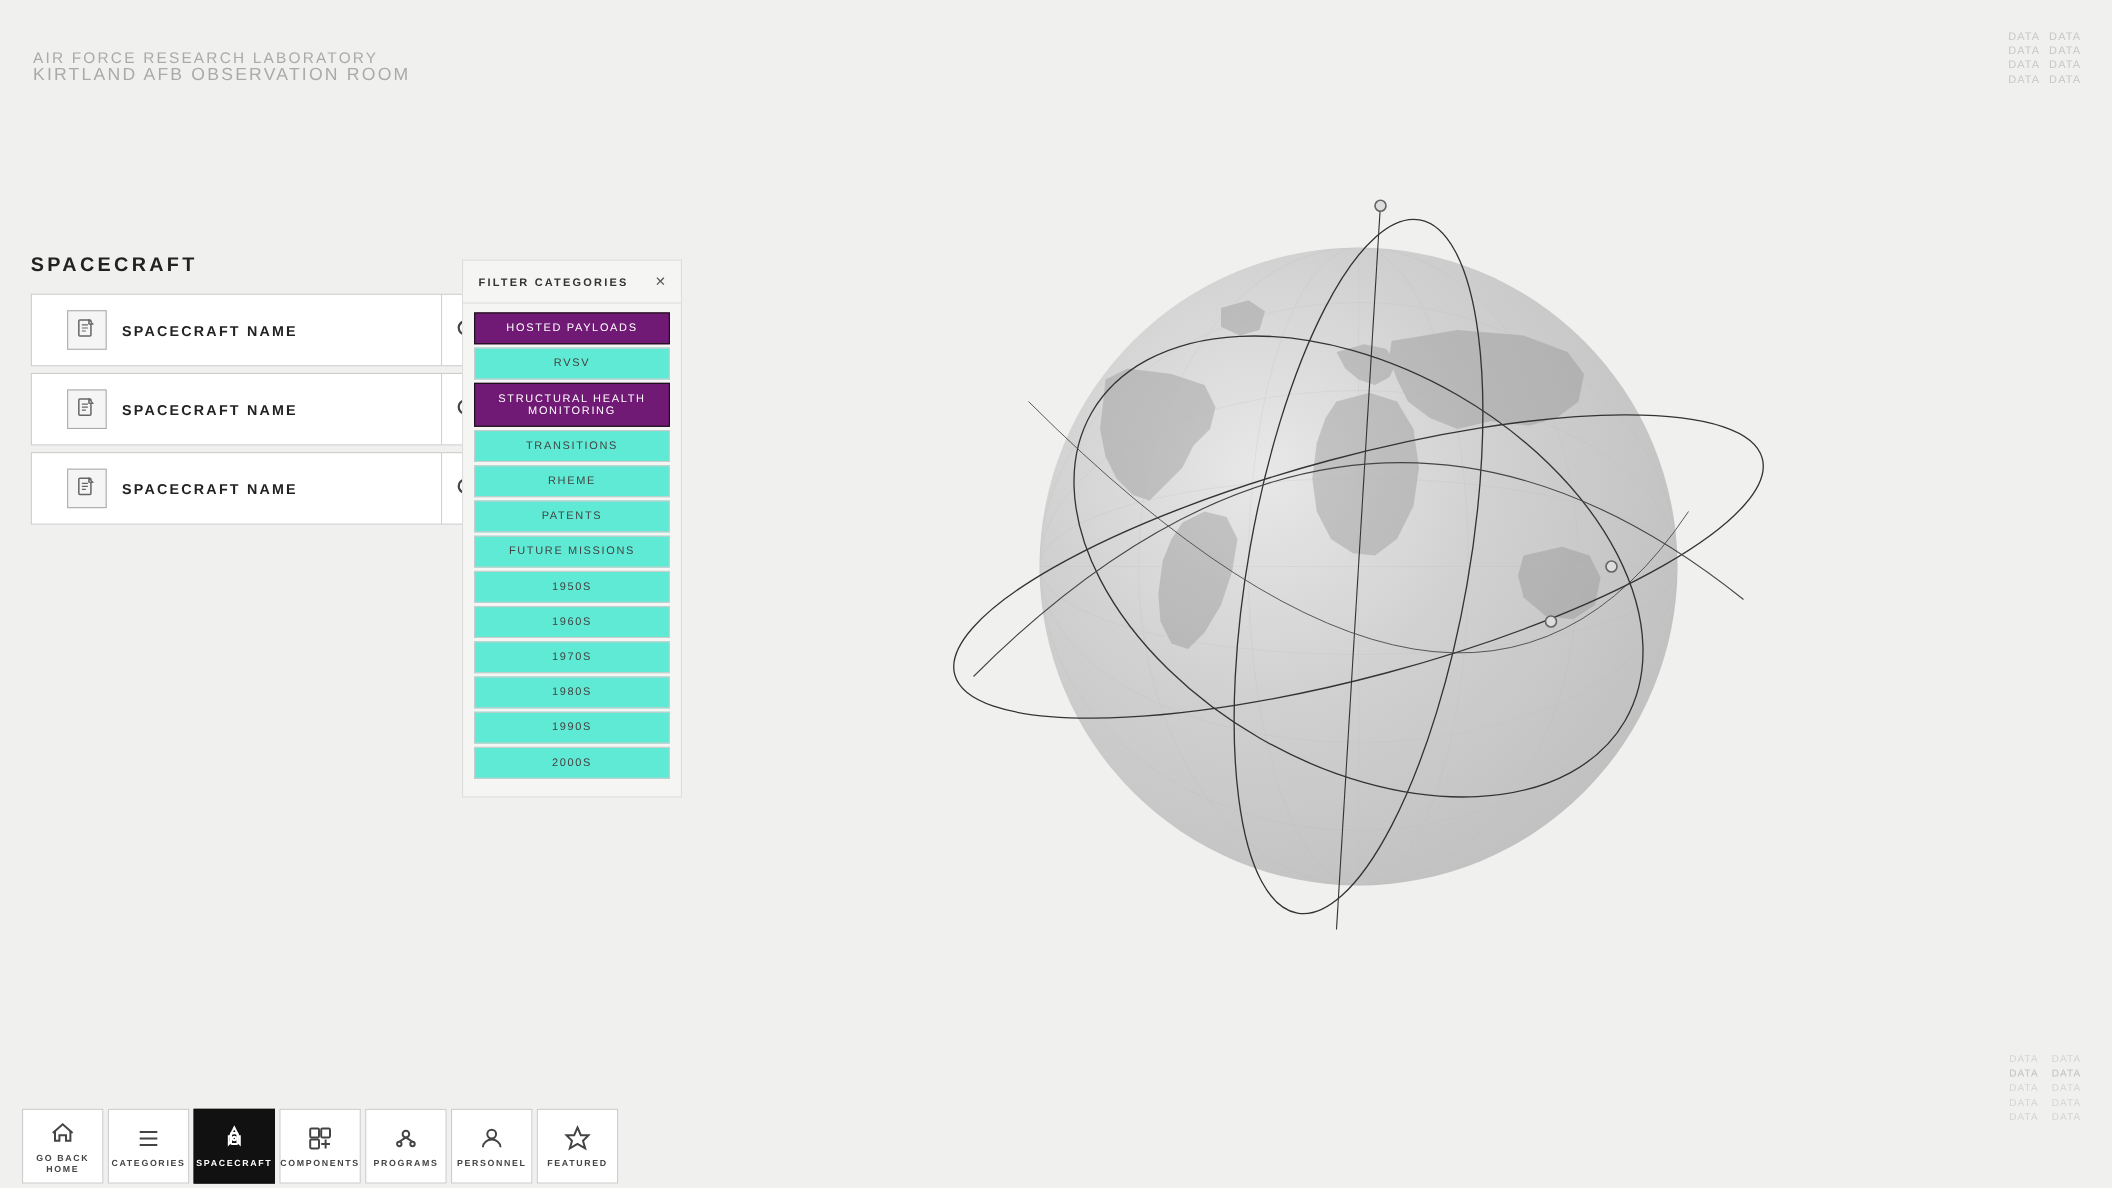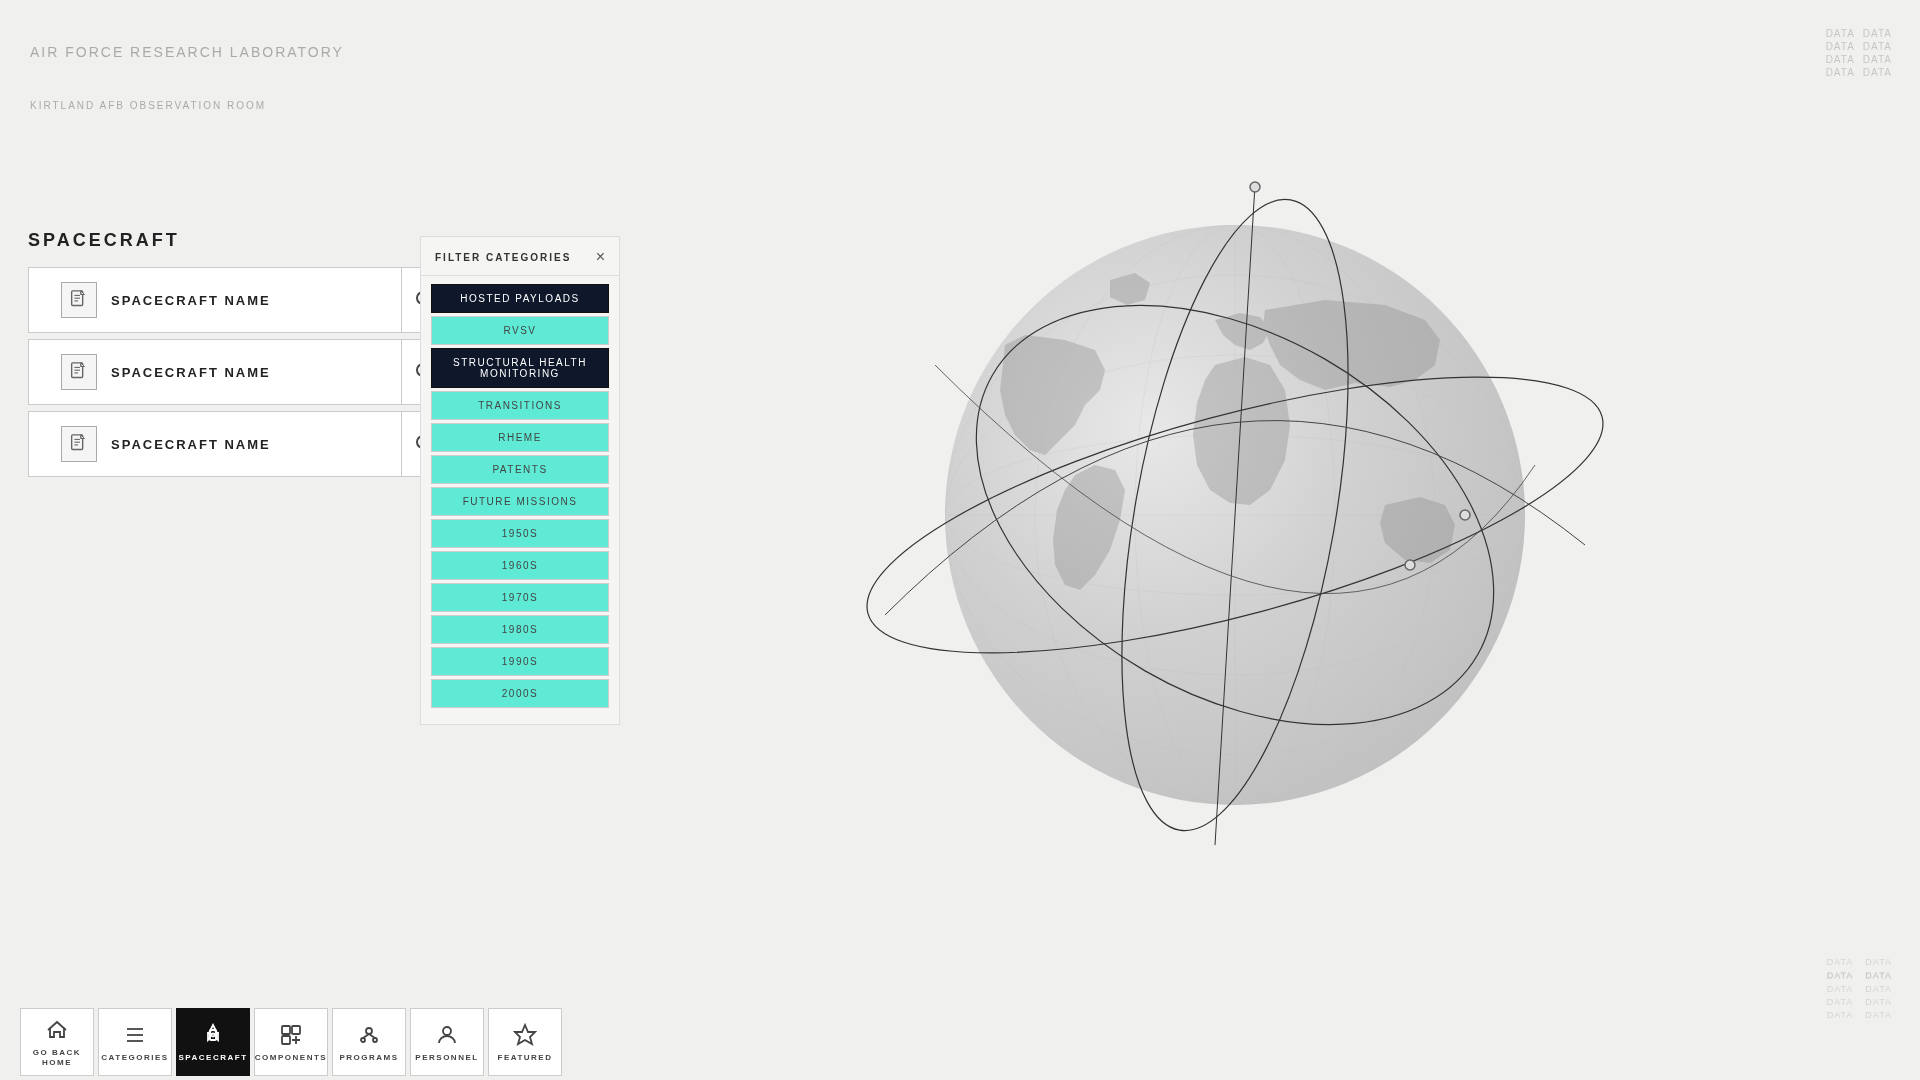--- a/index.html
+++ b/index.html
@@ -20,26 +20,25 @@
     }
     .header-line1 {
       font-size: 14px;
       font-weight: 400;
       letter-spacing: 2px;
       color: #aaa;
       text-transform: uppercase;
       margin-top: 16px;
     }
     .header-line2 {
-      font-size: 10px;
+      font-size: 16px;
       font-weight: 400;
       letter-spacing: 2px;
       color: #aaa;
       text-transform: uppercase;
-      margin-top: 40px;
     }
 
     
     .corner-data {
       position: absolute;
       display: grid;
       grid-template-columns: 1fr 1fr;
       gap: 2px 8px;
       opacity: 0.4;
     }
@@ -234,21 +233,21 @@
       text-transform: uppercase;
       padding: 8px 12px;
       cursor: pointer;
       text-align: center;
       color: #444;
       border: 1px solid #ccc;
       background: #5eead4;
     }
 
     .filter-item.active {
-      background: #0f172a;
+      background: #701a75;
       color: #fff;
       border-color: #111;
     }
 
     
     .bottom-nav {
       position: absolute;
       bottom: 4px;
       left: 20px;
       display: flex;

